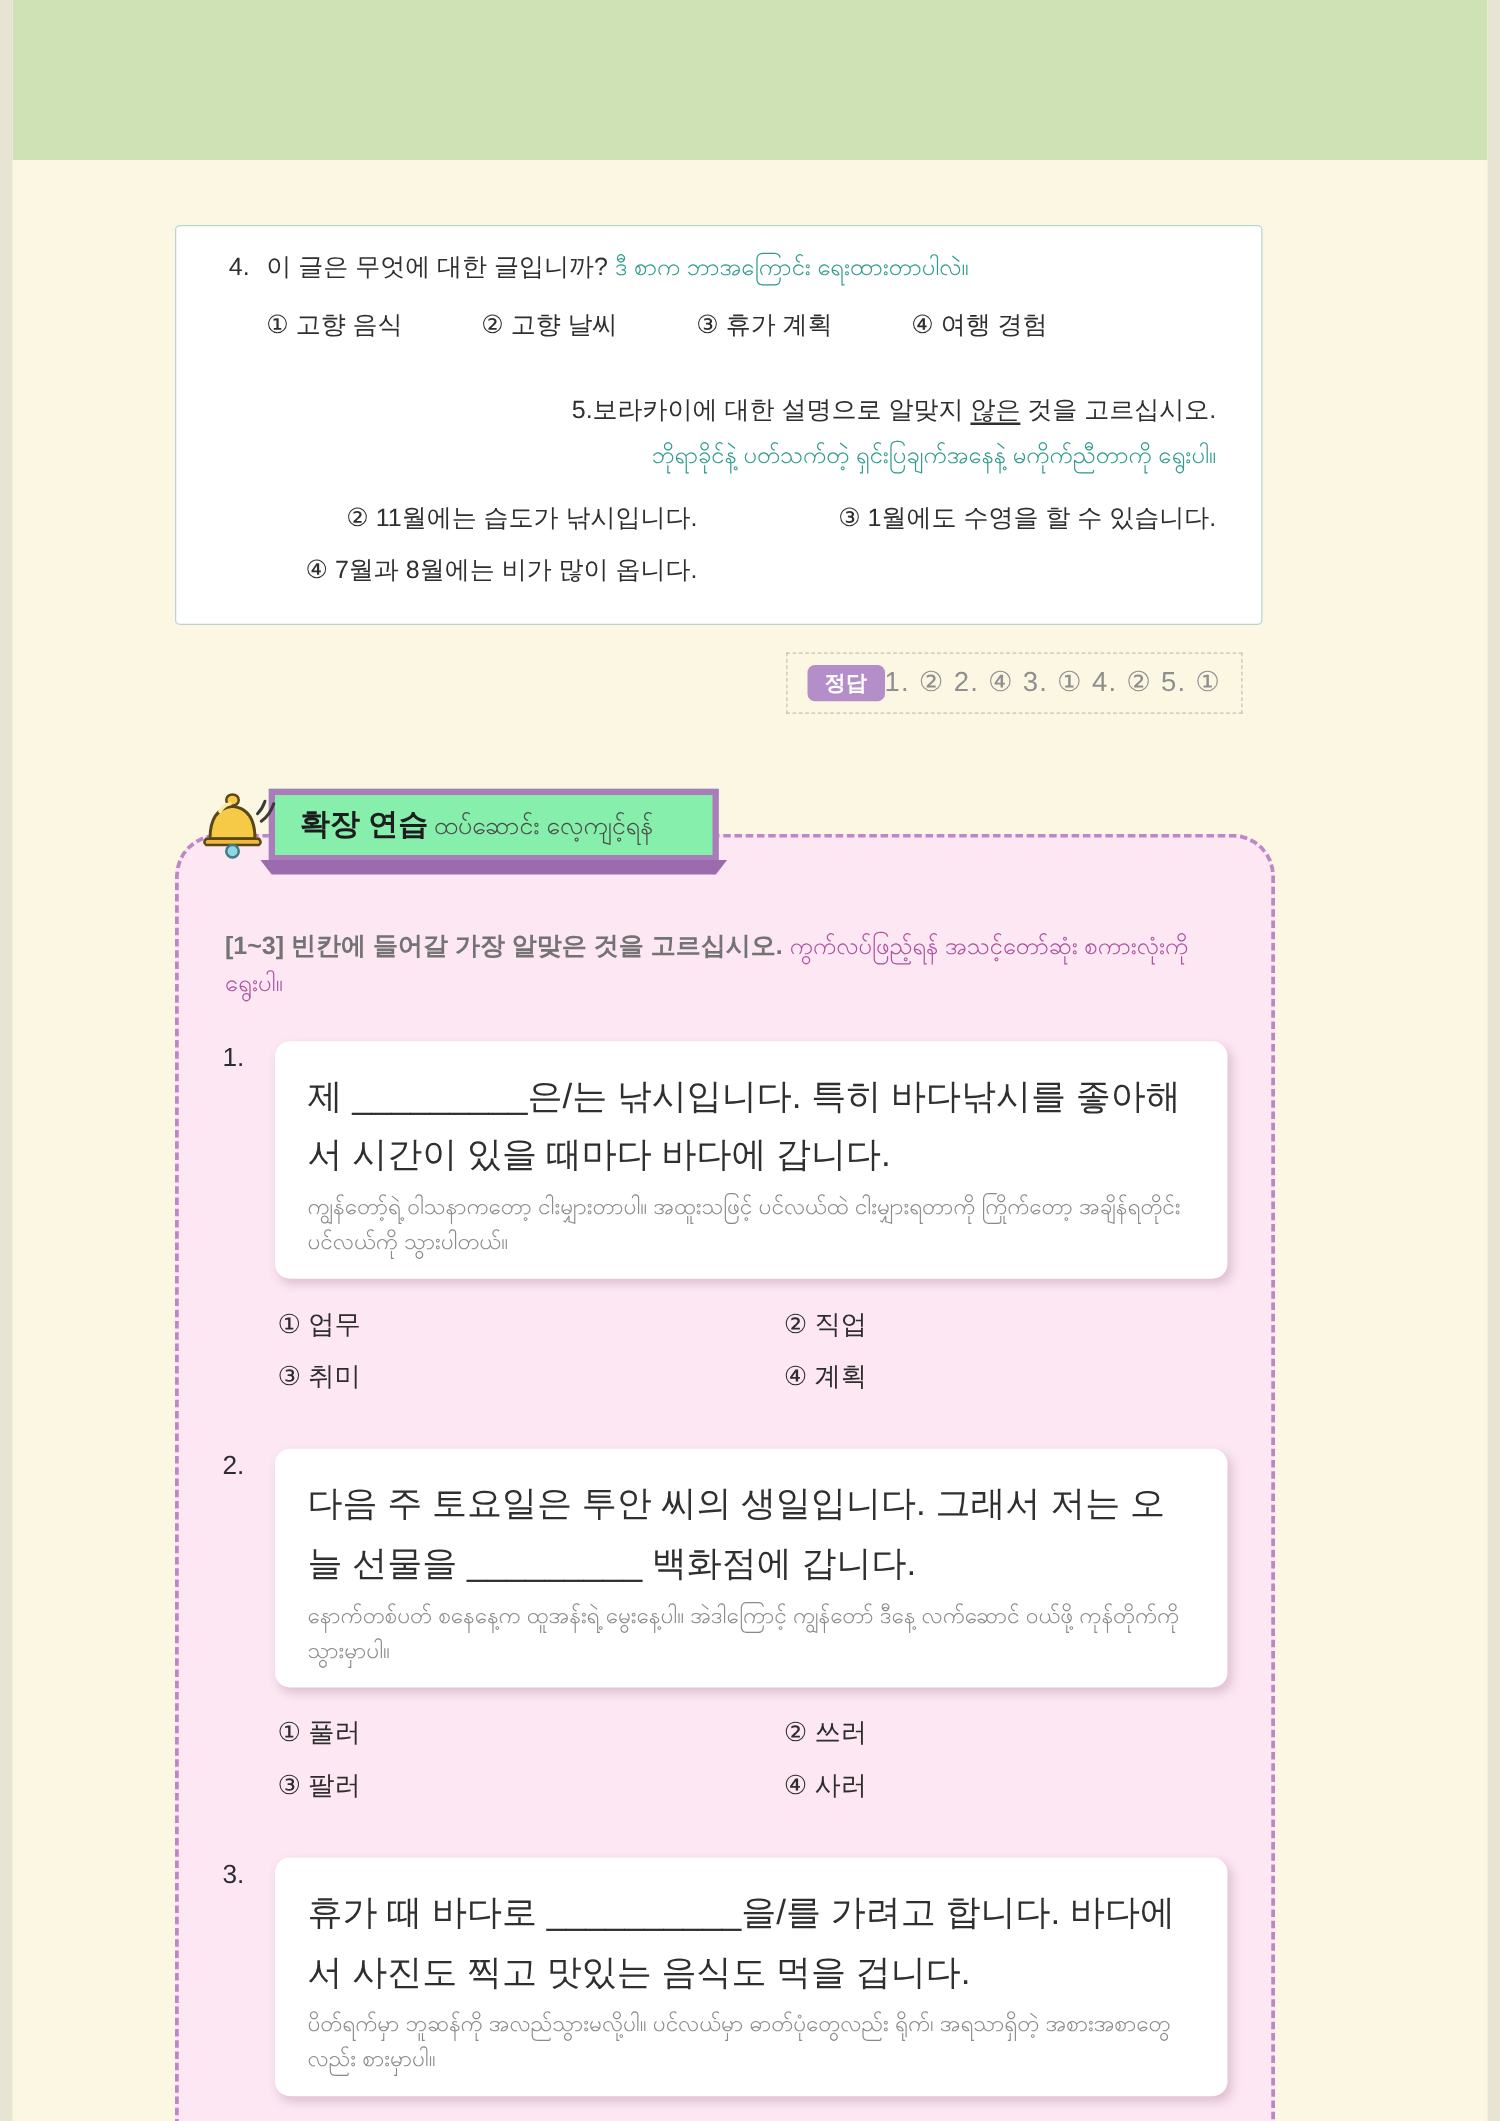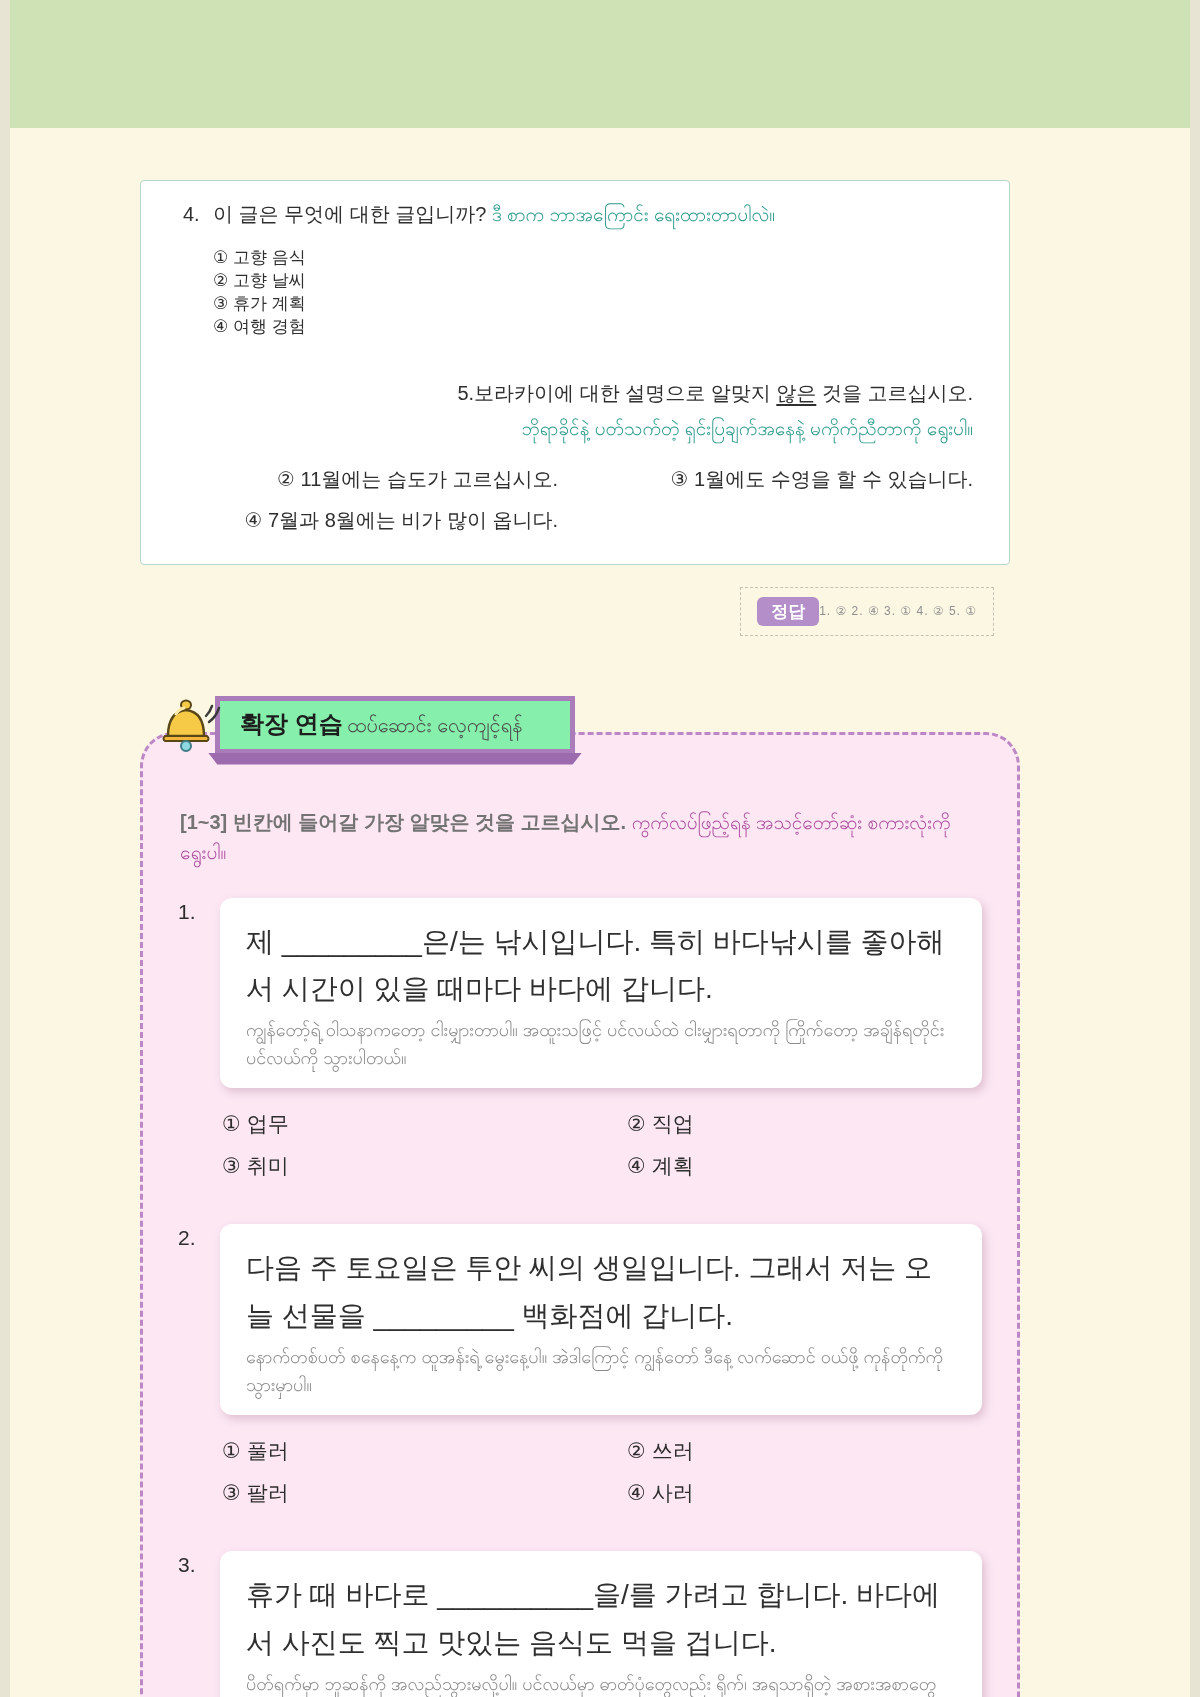--- a/index.html
+++ b/index.html
@@ -14,42 +14,42 @@
   
   .top-quiz-box {
     margin:52px 200px 0 130px; width:870px;
     background:#ffffff; border:1px solid #b7d6cd; border-radius:4px;
     padding:18px 36px 30px 42px; color:#2f2f2f;
   }
   .q-line { font-size:20px; line-height:1.5; }
   .q-num { display:inline-block; width:30px; }
   .q-korean { font-weight:normal; }
   .burmese-teal { color:#2f9b8e; font-size:19px; }
-  .options-row { display:flex; margin-top:16px; padding-left:30px; font-size:17px;flex-direction:column; }
+  .options-row { display:flex; margin-top:16px; padding-left:30px; font-size:20px; }
   .options-row .option { width:172px; }
   .options-row .option:last-child { width:auto; }
   .q5 { margin-top:40px;text-align:right; }
   .q5-burmese { padding-left:30px; margin-top:8px; }
   .underlined { text-decoration:underline; text-underline-offset:4px; }
   .options-grid-2 {
     display:grid; grid-template-columns:345px auto; row-gap:14px;
     margin-top:22px; padding-left:30px; font-size:20px;
   }
 
   
   .answer-box {
     width:fit-content; border:1px dashed #c3c2b4; padding:9px 16px;
     display:flex; align-items:center; background:transparent;
   }
   .answer-box-1 { margin:22px 196px 0 auto; }
   .answer-badge {
     display:inline-block; background:#b48ec9; color:#ffffff; font-weight:bold;
     font-size:17px; padding:3px 14px; border-radius:6px;
   }
-  .answer-text { color:#8f8f8f; font-size:12px; letter-spacing:1px; }
+  .answer-text { color:#8f8f8f; font-size:22px; letter-spacing:1px; }
 
   
   .practice-wrap { position:relative; margin:60px 190px 0 130px; padding-top:36px; }
   .pink-box {
     position:relative; z-index:1; width:880px;
     background:#fce7f3; border:3px dashed #bd87c6; border-radius:34px;
     padding:58px 35px 48px 35px;
   }
   .banner {
     position:absolute; z-index:3; top:0; left:75px;
@@ -105,21 +105,21 @@
         <span class="option"><span>④</span> <span>여행 경험</span></span>
       </div>
     </div>
 
     <div class="q q5">
       <div class="q-line">
         <span class="q-num">5.</span><span class="q-korean">보라카이에 대한 설명으로 알맞지 </span><span class="q-korean underlined">않은</span><span class="q-korean"> 것을 고르십시오.</span>
       </div>
       <div class="q5-burmese burmese-teal">ဘိုရာခိုင်နဲ့ ပတ်သက်တဲ့ ရှင်းပြချက်အနေနဲ့ မကိုက်ညီတာကို ရွေးပါ။</div>
       <div class="options-grid-2">
-        <span class="option"><span>②</span> <span>11월에는 습도가 고르십시오.</span></span>
+        <span class="option"><span>②</span> <span>11월에는 습도가 낚시입니다.</span></span>
         <span class="option"><span>③</span> <span>1월에도 수영을 할 수 있습니다.</span></span>
         <span class="option"><span>④</span> <span>7월과 8월에는 비가 많이 옵니다.</span></span>
       </div>
     </div>
 
   </div>
 
   <div class="answer-box answer-box-1">
     <span class="answer-badge">정답</span>
     <span class="answer-text">1. ②  2. ④  3. ①  4. ②  5. ①</span>

